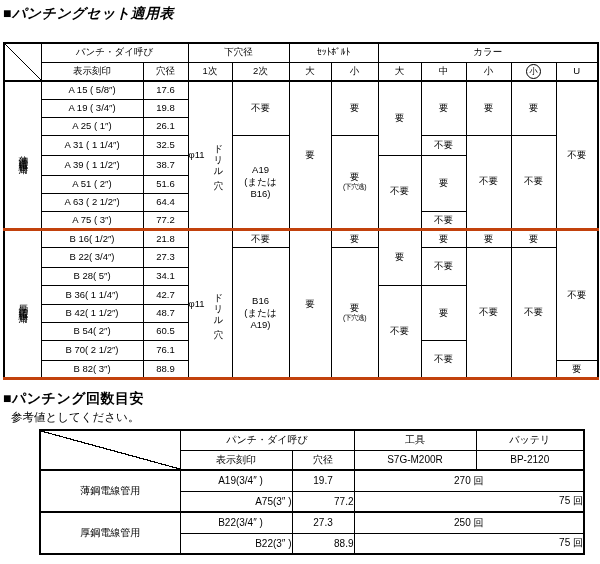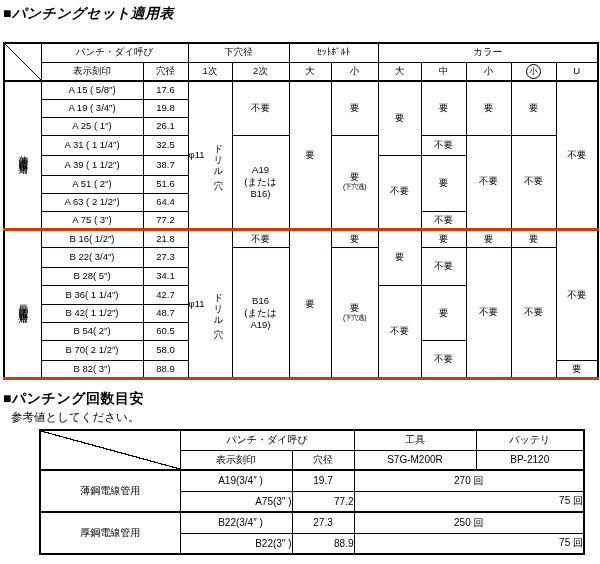--- a/index.html
+++ b/index.html
@@ -201,21 +201,21 @@
       <tr>
         <td class="nm">B 42( 1 1/2″)</td>
         <td>48.7</td>
       </tr>
       <tr>
         <td class="nm">B 54( 2″)</td>
         <td>60.5</td>
       </tr>
       <tr>
         <td class="nm">B 70( 2 1/2″)</td>
-        <td>58.0</td>
+        <td>76.1</td>
         <td rowspan="2">不要</td>
       </tr>
       <tr>
         <td class="nm">B 82( 3″)</td>
         <td>88.9</td>
         <td>要</td>
       </tr>
     </tbody>
   </table>
 

